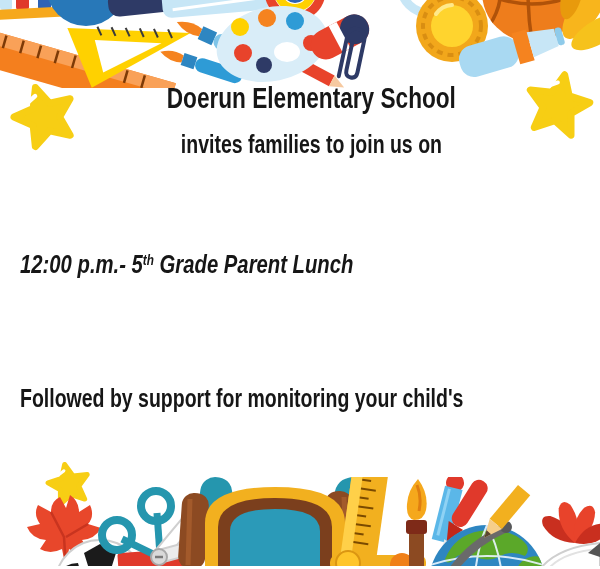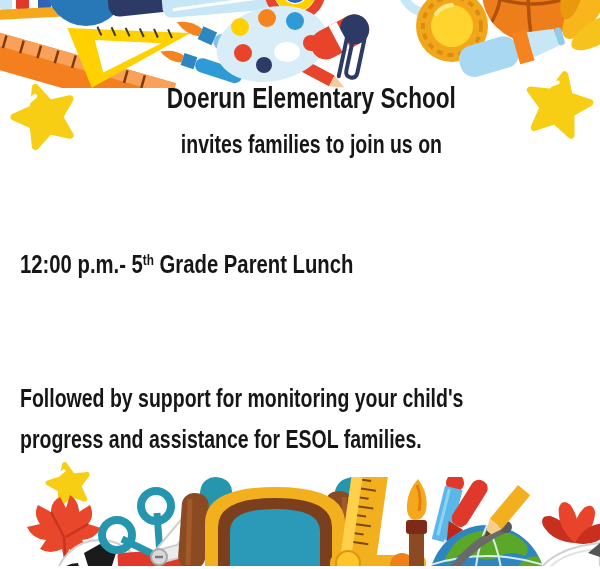--- a/index.html
+++ b/index.html
@@ -11,21 +11,21 @@
   .star{position:absolute;}
   .txt{position:absolute;color:#161616;font-weight:700;line-height:1.15;white-space:nowrap;}
   .txt .squeeze{display:inline-block;transform:scaleX(0.78);}
   .center{left:0;right:0;text-align:center;}
   .center .squeeze{transform-origin:50% 50%;}
   .left{left:20px;}
   .left .squeeze{transform-origin:0 50%;}
   .t-title{top:82px;font-size:29px;}
   .t-line2{top:130px;font-size:25px;}
   .t-line3{top:167px;font-size:27px;}
-  .t-item1{top:250px;font-size:26px;}
+  .t-item1{top:250px;font-size:26px;font-style:italic;}
   .t-item2{top:342px;font-size:26px;}
   .t-detail1{top:384px;font-size:25px;text-align:center;}
   .t-detail2{top:425px;font-size:25px;}
   sup.ord{font-size:58%;vertical-align:0.55em;}
 </style>
 </head>
 <body>
 
 <div class="canvas">
 
@@ -196,23 +196,20 @@
 
   <div class="txt left t-item1">
     <span class="squeeze">
       <span>12:00 p.m.- 5</span><sup class="ord">th</sup><span> Grade Parent Lunch</span>
     </span>
   </div>
 
   <div class="txt left t-detail1">
     <span class="squeeze">Followed by support for monitoring your child's</span>
   </div>
-  <div class="txt left t-detail2">
-    <span class="squeeze">progress and assistance for ESOL families.</span>
-  </div>
 
   <svg class="deco deco-bottom" width="600" height="92" viewBox="0 0 600 92">
     <defs>
       <clipPath id="globeclip">
           <circle cx="487" cy="106" r="58"></circle>
         </clipPath>
     </defs>
 
     <g>
       <path d="M66,92 L62,72 Q50,78 40,72 L46,63 Q32,62 27,50 L40,47 Q33,37 38,28 L51,35 Q51,24 60,20 L66,31 L70,18 Q79,24 79,35 L90,28 Q95,39 88,47 L101,51 Q95,62 82,63 L88,72 Q75,77 69,72 Z" fill="#E8472B"></path>

